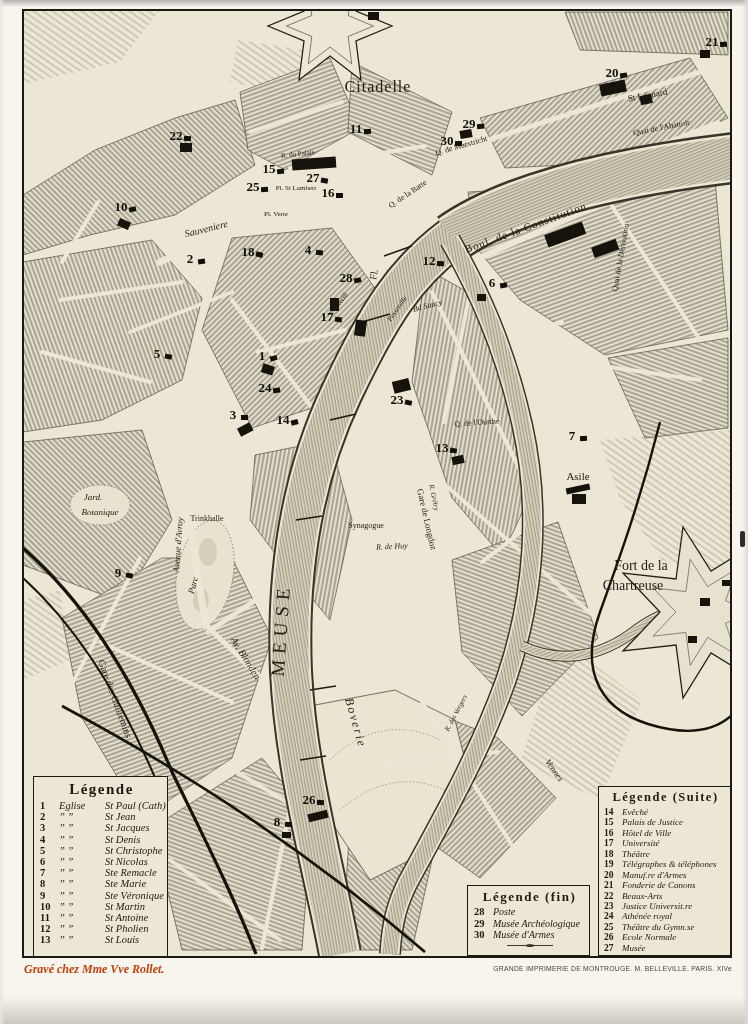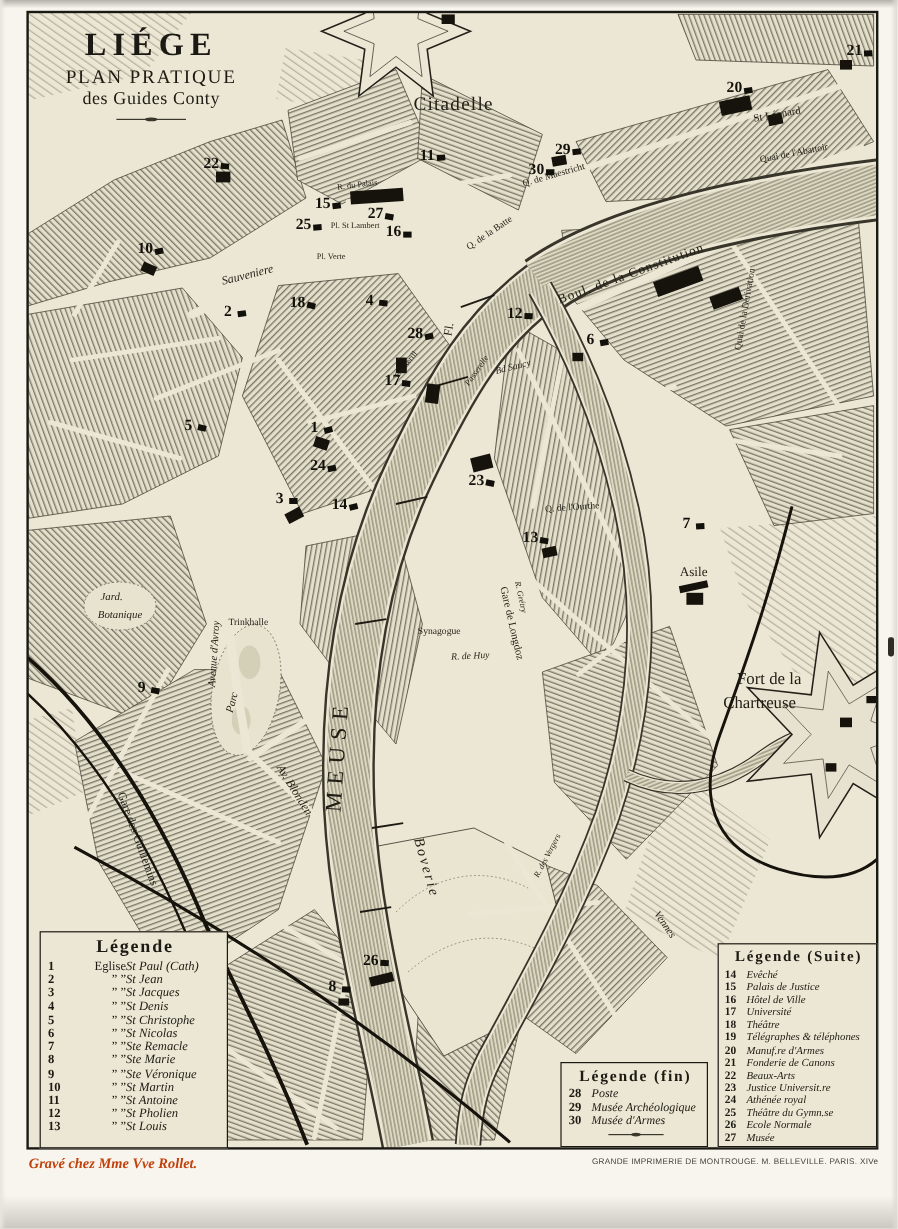--- a/index.html
+++ b/index.html
@@ -24,32 +24,32 @@
   .title-block{position:absolute;left:30px;top:22px;width:192px;text-align:center;}
   .tb-title{font-size:27px;font-weight:700;letter-spacing:5px;color:#1b1913;}
   .tb-sub{font-size:16px;letter-spacing:1.5px;margin-top:3px;}
   .tb-sub2{font-size:15px;margin-top:1px;letter-spacing:.5px;}
   .tb-rule{width:58px;height:1.4px;background:#3a382d;margin:7px auto 0;position:relative;}
   .tb-rule::after{content:"";position:absolute;left:24px;top:-1px;width:10px;height:3.4px;
     background:#3a382d;border-radius:50%;}
   
   .legend{position:absolute;background:#ece7d4;border:1.6px solid #1b1913;box-sizing:border-box;}
   .legend-title{text-align:center;font-weight:700;letter-spacing:1.5px;}
-  #legend-main{left:33px;top:776px;width:157px;height:181px;padding:4px 4px 0 6px;}
+  #legend-main{left:33px;top:776px;width:135px;height:181px;padding:4px 4px 0 6px;}
   #legend-main .legend-title{font-size:15px;margin-bottom:2px;}
   #legend-suite{left:598px;top:786px;width:133px;height:170px;padding:3px 3px 0 5px;}
   #legend-suite .legend-title{font-size:12.5px;margin-bottom:2px;}
   #legend-fin{left:467px;top:885px;width:123px;height:71px;padding:3px 4px 0 6px;}
   #legend-fin .legend-title{font-size:13px;margin-bottom:1px;}
   .leg-row{display:flex;align-items:baseline;line-height:11.2px;height:11.2px;white-space:nowrap;}
   #legend-suite .leg-row{line-height:10.45px;height:10.45px;}
   #legend-fin .leg-row{line-height:11.6px;height:11.6px;}
   .leg-num{width:19px;flex:0 0 auto;font-weight:700;font-size:10.5px;}
   #legend-suite .leg-num{font-size:9.5px;width:18px;}
-  .leg-prefix{width:46px;flex:0 0 auto;text-align:right;font-size:10.5px;}
+  .leg-prefix{width:46px;flex:0 0 auto;text-align:left;font-style:italic;font-size:10.5px;}
   .leg-name{font-style:italic;font-size:10.5px;}
   #legend-suite .leg-name{font-size:9px;}
   #legend-fin .leg-name{font-size:10px;}
   .fin-rule{width:46px;height:1px;background:#3a382d;margin:4px auto 0;position:relative;}
   .fin-rule::after{content:"";position:absolute;left:19px;top:-1px;width:8px;height:3px;
     background:#3a382d;border-radius:50%;}
   
   .imprint-left{position:absolute;left:24px;top:962px;font-style:italic;font-size:12px;color:#c2410c;font-weight:bold;}
   .imprint-right{position:absolute;left:440px;top:965px;width:292px;text-align:right;
     font-family:"Liberation Sans",sans-serif;font-size:6.8px;letter-spacing:.25px;color:#474439;}
@@ -340,26 +340,20 @@
           <rect x="477" y="124" width="7" height="5" fill="#12100a" transform="rotate(-6 480 126)"></rect>
           <text x="469" y="128" class="mapmarker-num">29</text>
           <rect x="455" y="141" width="7" height="5" fill="#12100a" transform="rotate(1 458 143)"></rect>
           <text x="447" y="145" class="mapmarker-num">30</text>
         </g>
     </g>
 
     <rect x="23" y="10" width="708" height="947" fill="none" stroke="#1b1913" stroke-width="2"></rect>
   </svg>
 
-  <div class="title-block">
-    <div class="tb-title">LIÉGE</div>
-    <div class="tb-sub">PLAN PRATIQUE</div>
-    <div class="tb-sub2">des Guides Conty</div>
-    <div class="tb-rule"></div>
-  </div>
 
   <div class="legend" id="legend-main">
     <div class="legend-title">Légende</div>
     <div id="legend-main-rows">
         <div class="leg-row">
           <span class="leg-num">1</span>
           <span class="leg-prefix">Eglise</span>
           <span class="leg-name">St Paul (Cath)</span>
         </div>
         <div class="leg-row">

